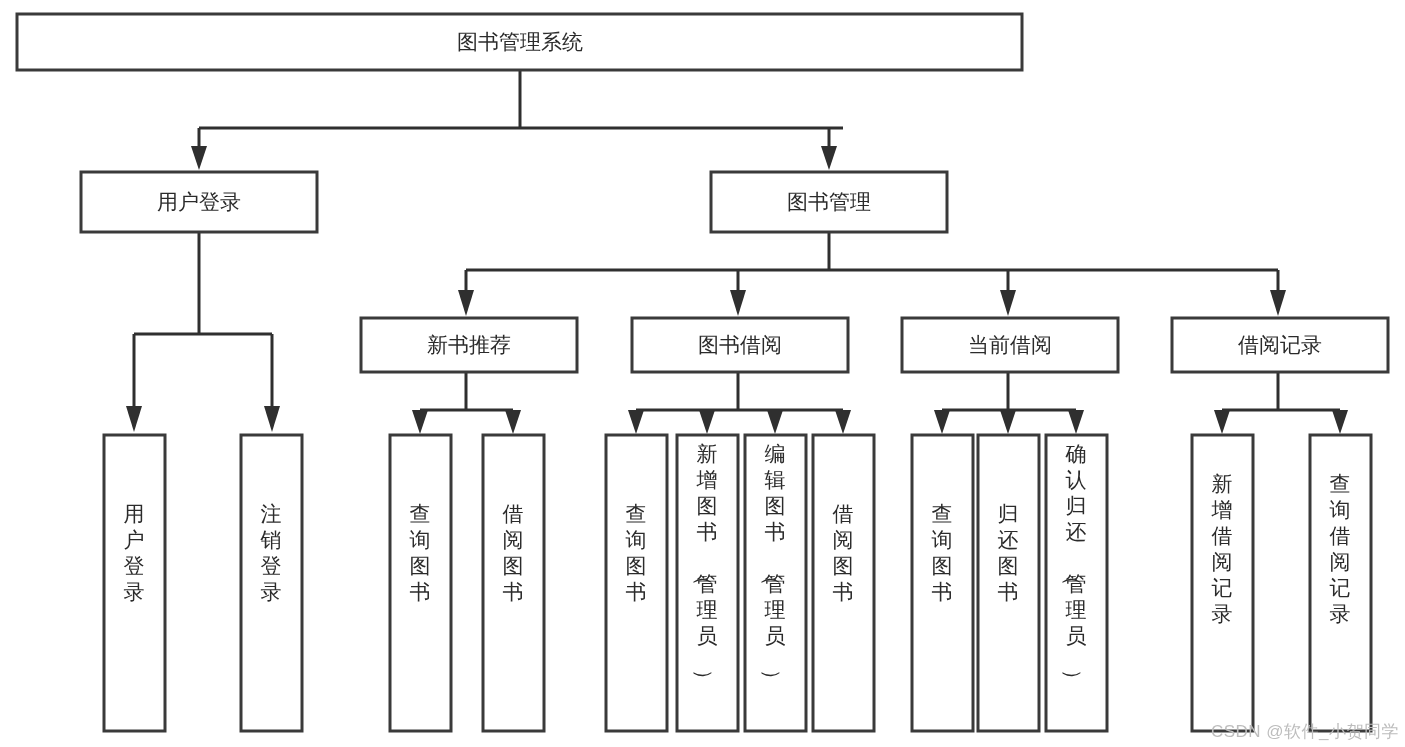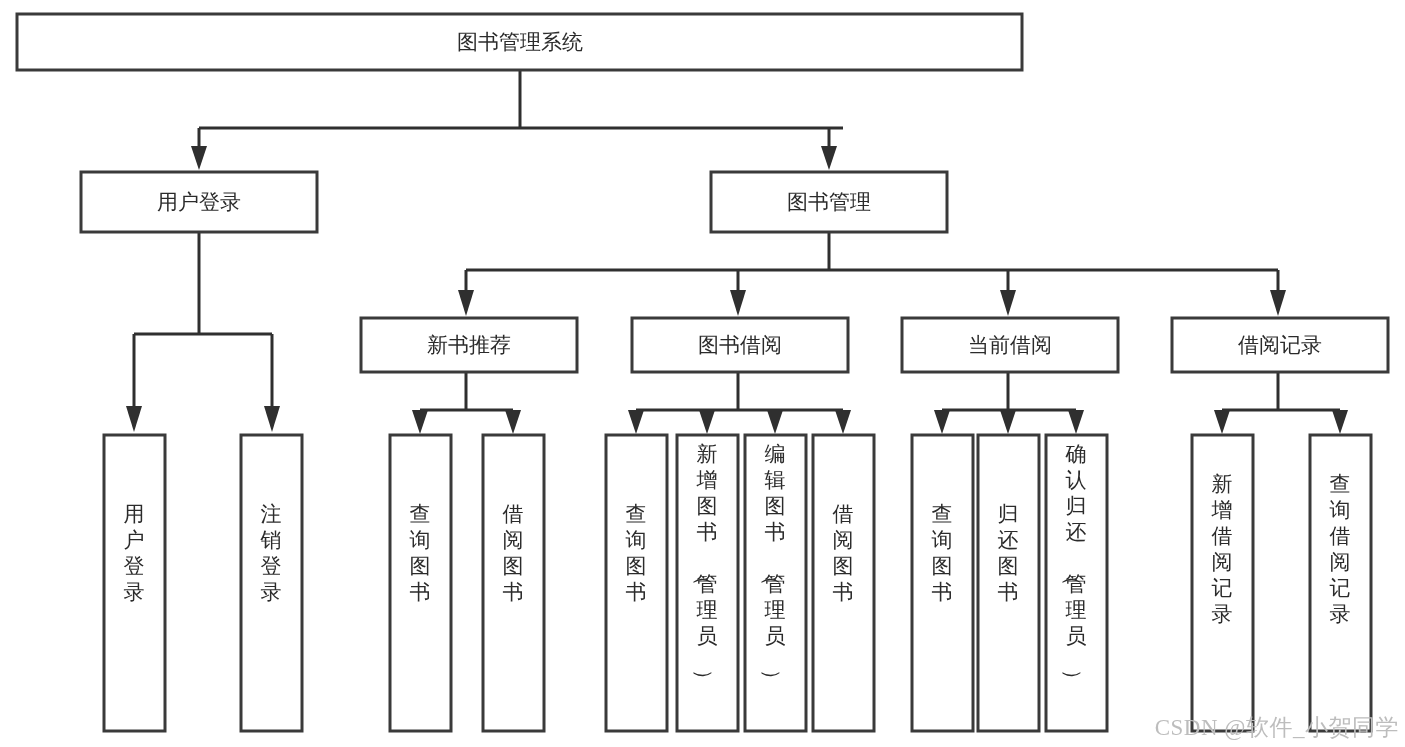--- a/index.html
+++ b/index.html
@@ -43,22 +43,22 @@
     fill: none;
   }
   .arrow-head {
     fill: #2f2f2f;
     stroke: none;
   }
   .watermark {
     position: absolute;
     right: 6px;
     bottom: 4px;
-    font-family: Liberation Serif, serif;
-    font-size: 23px;
+    font-family: Liberation Sans, sans-serif;
+    font-size: 17px;
     color: #bdbdbd;
     letter-spacing: 0.5px;
     white-space: nowrap;
   }
 </style>
 </head>
 <body>
 
 <svg id="canvas" viewBox="0 0 1405 747" xmlns="http://www.w3.org/2000/svg">
 

